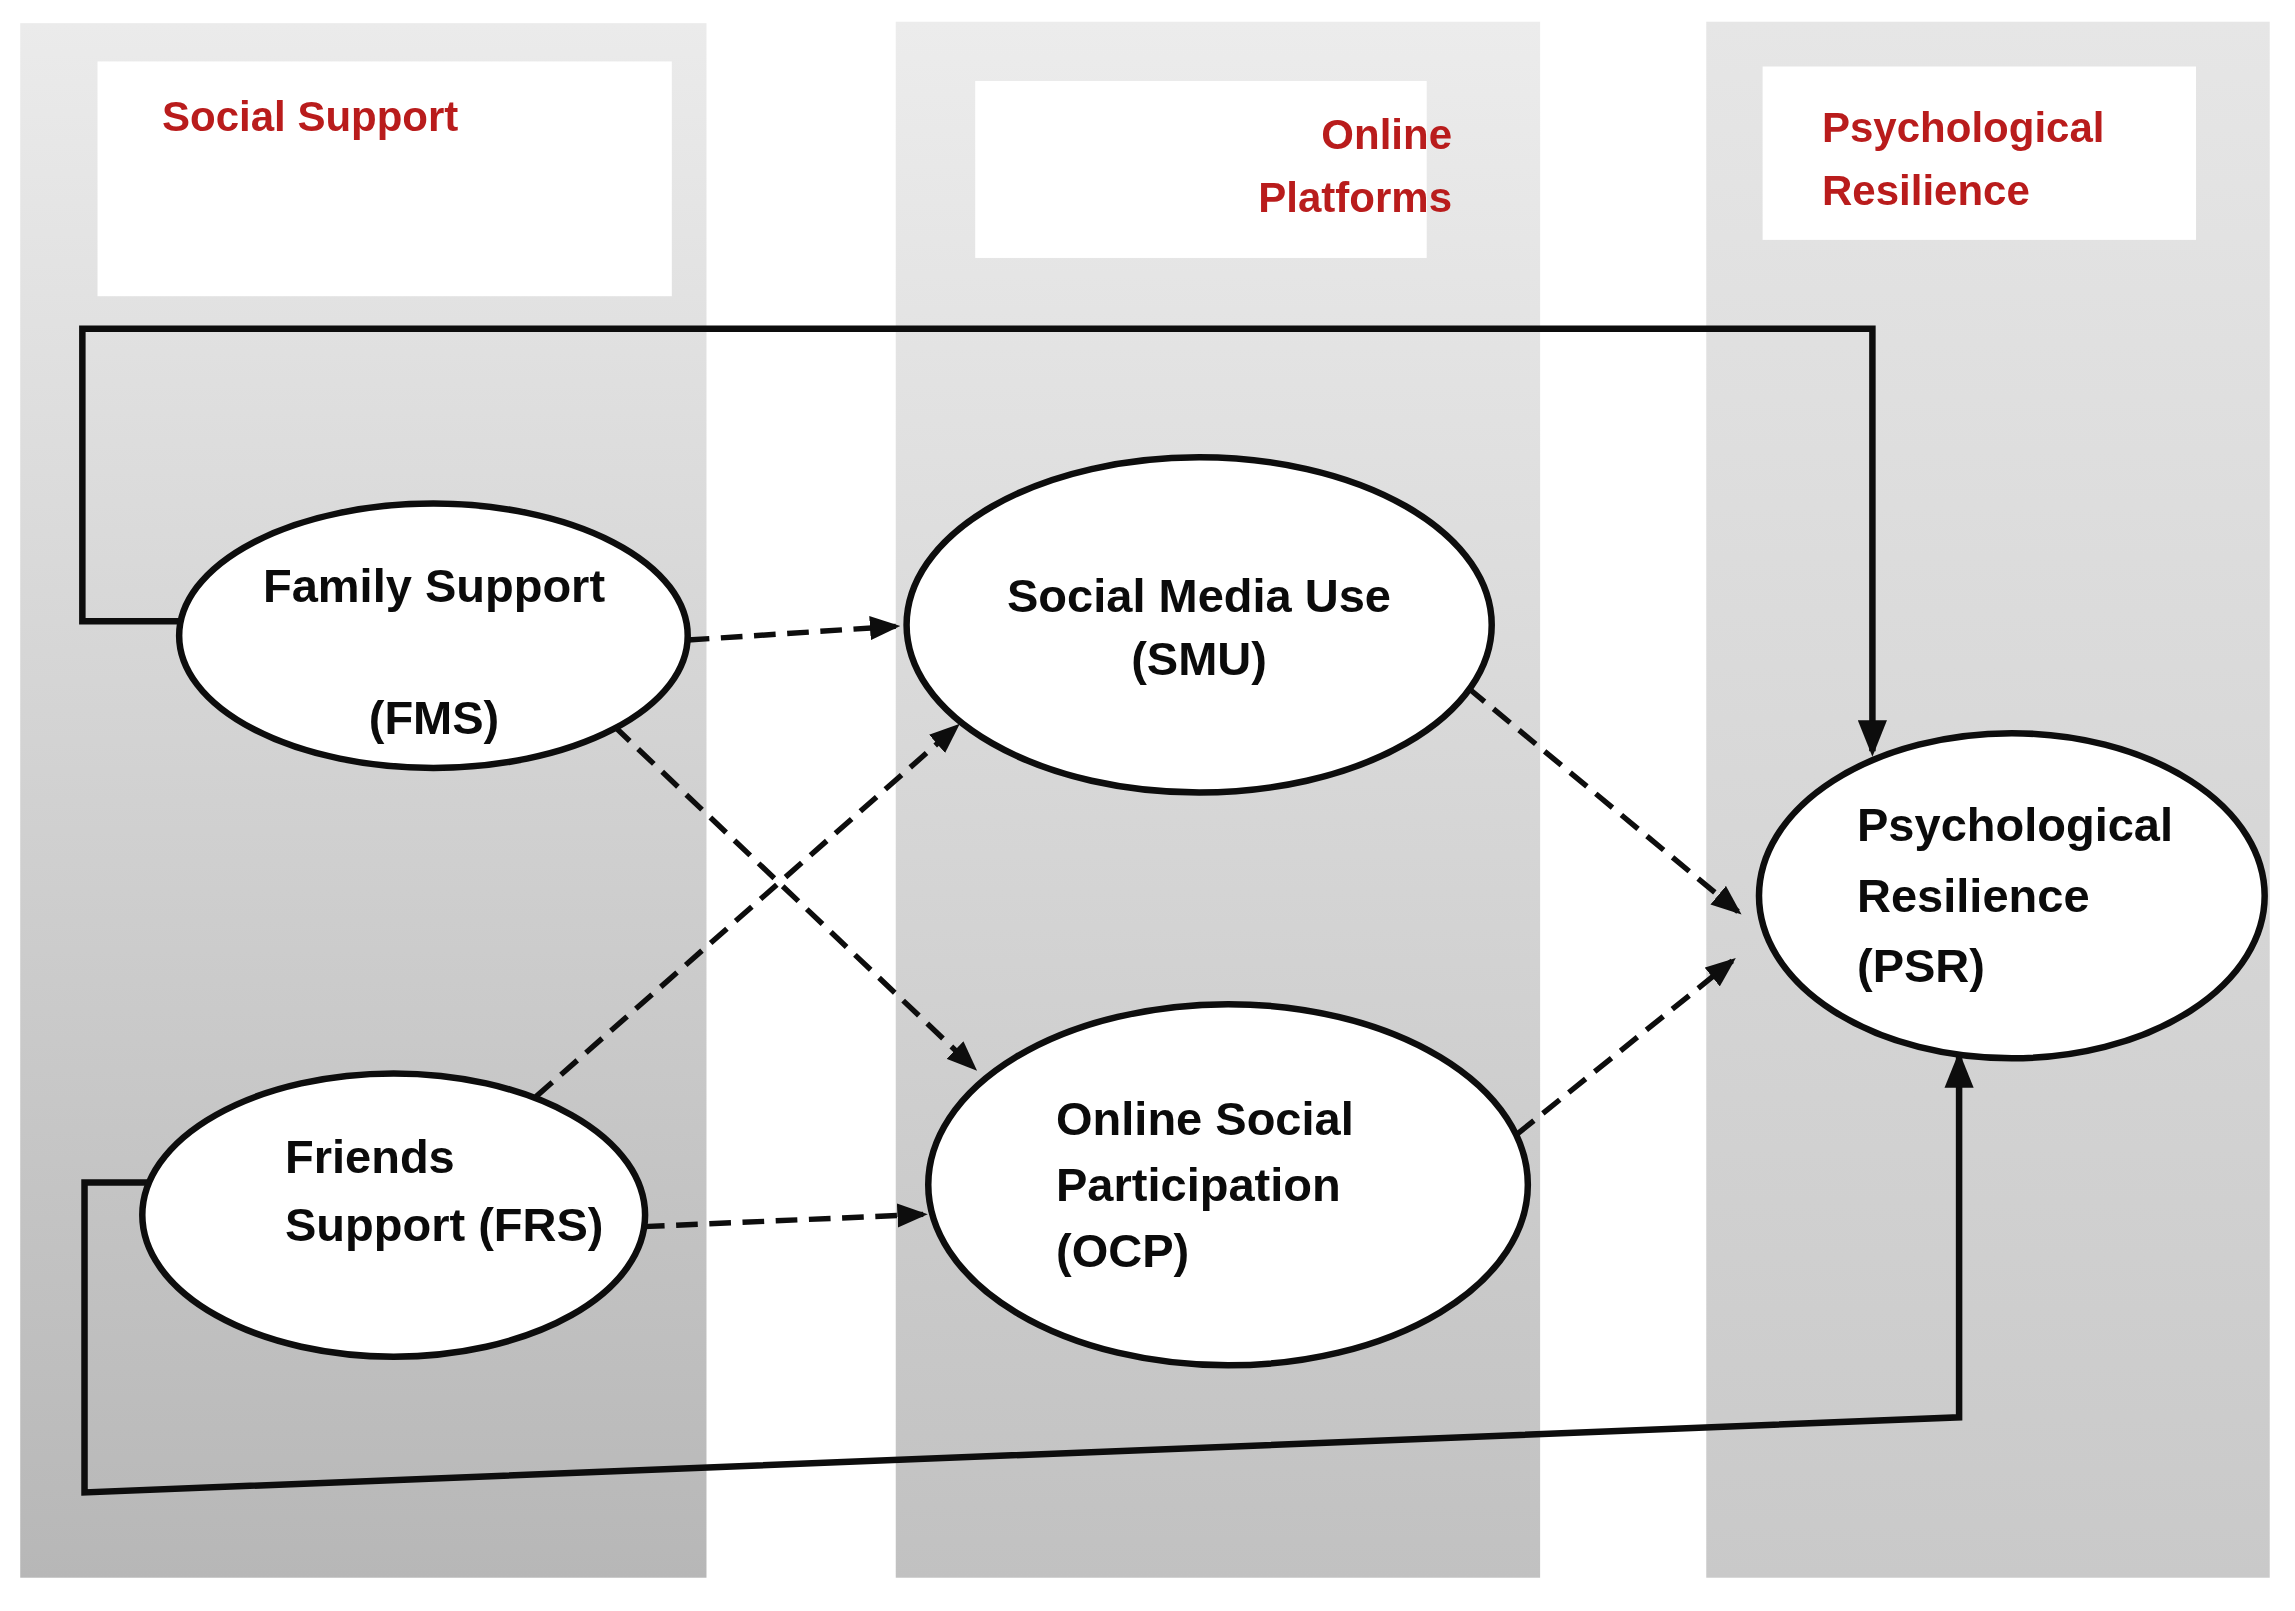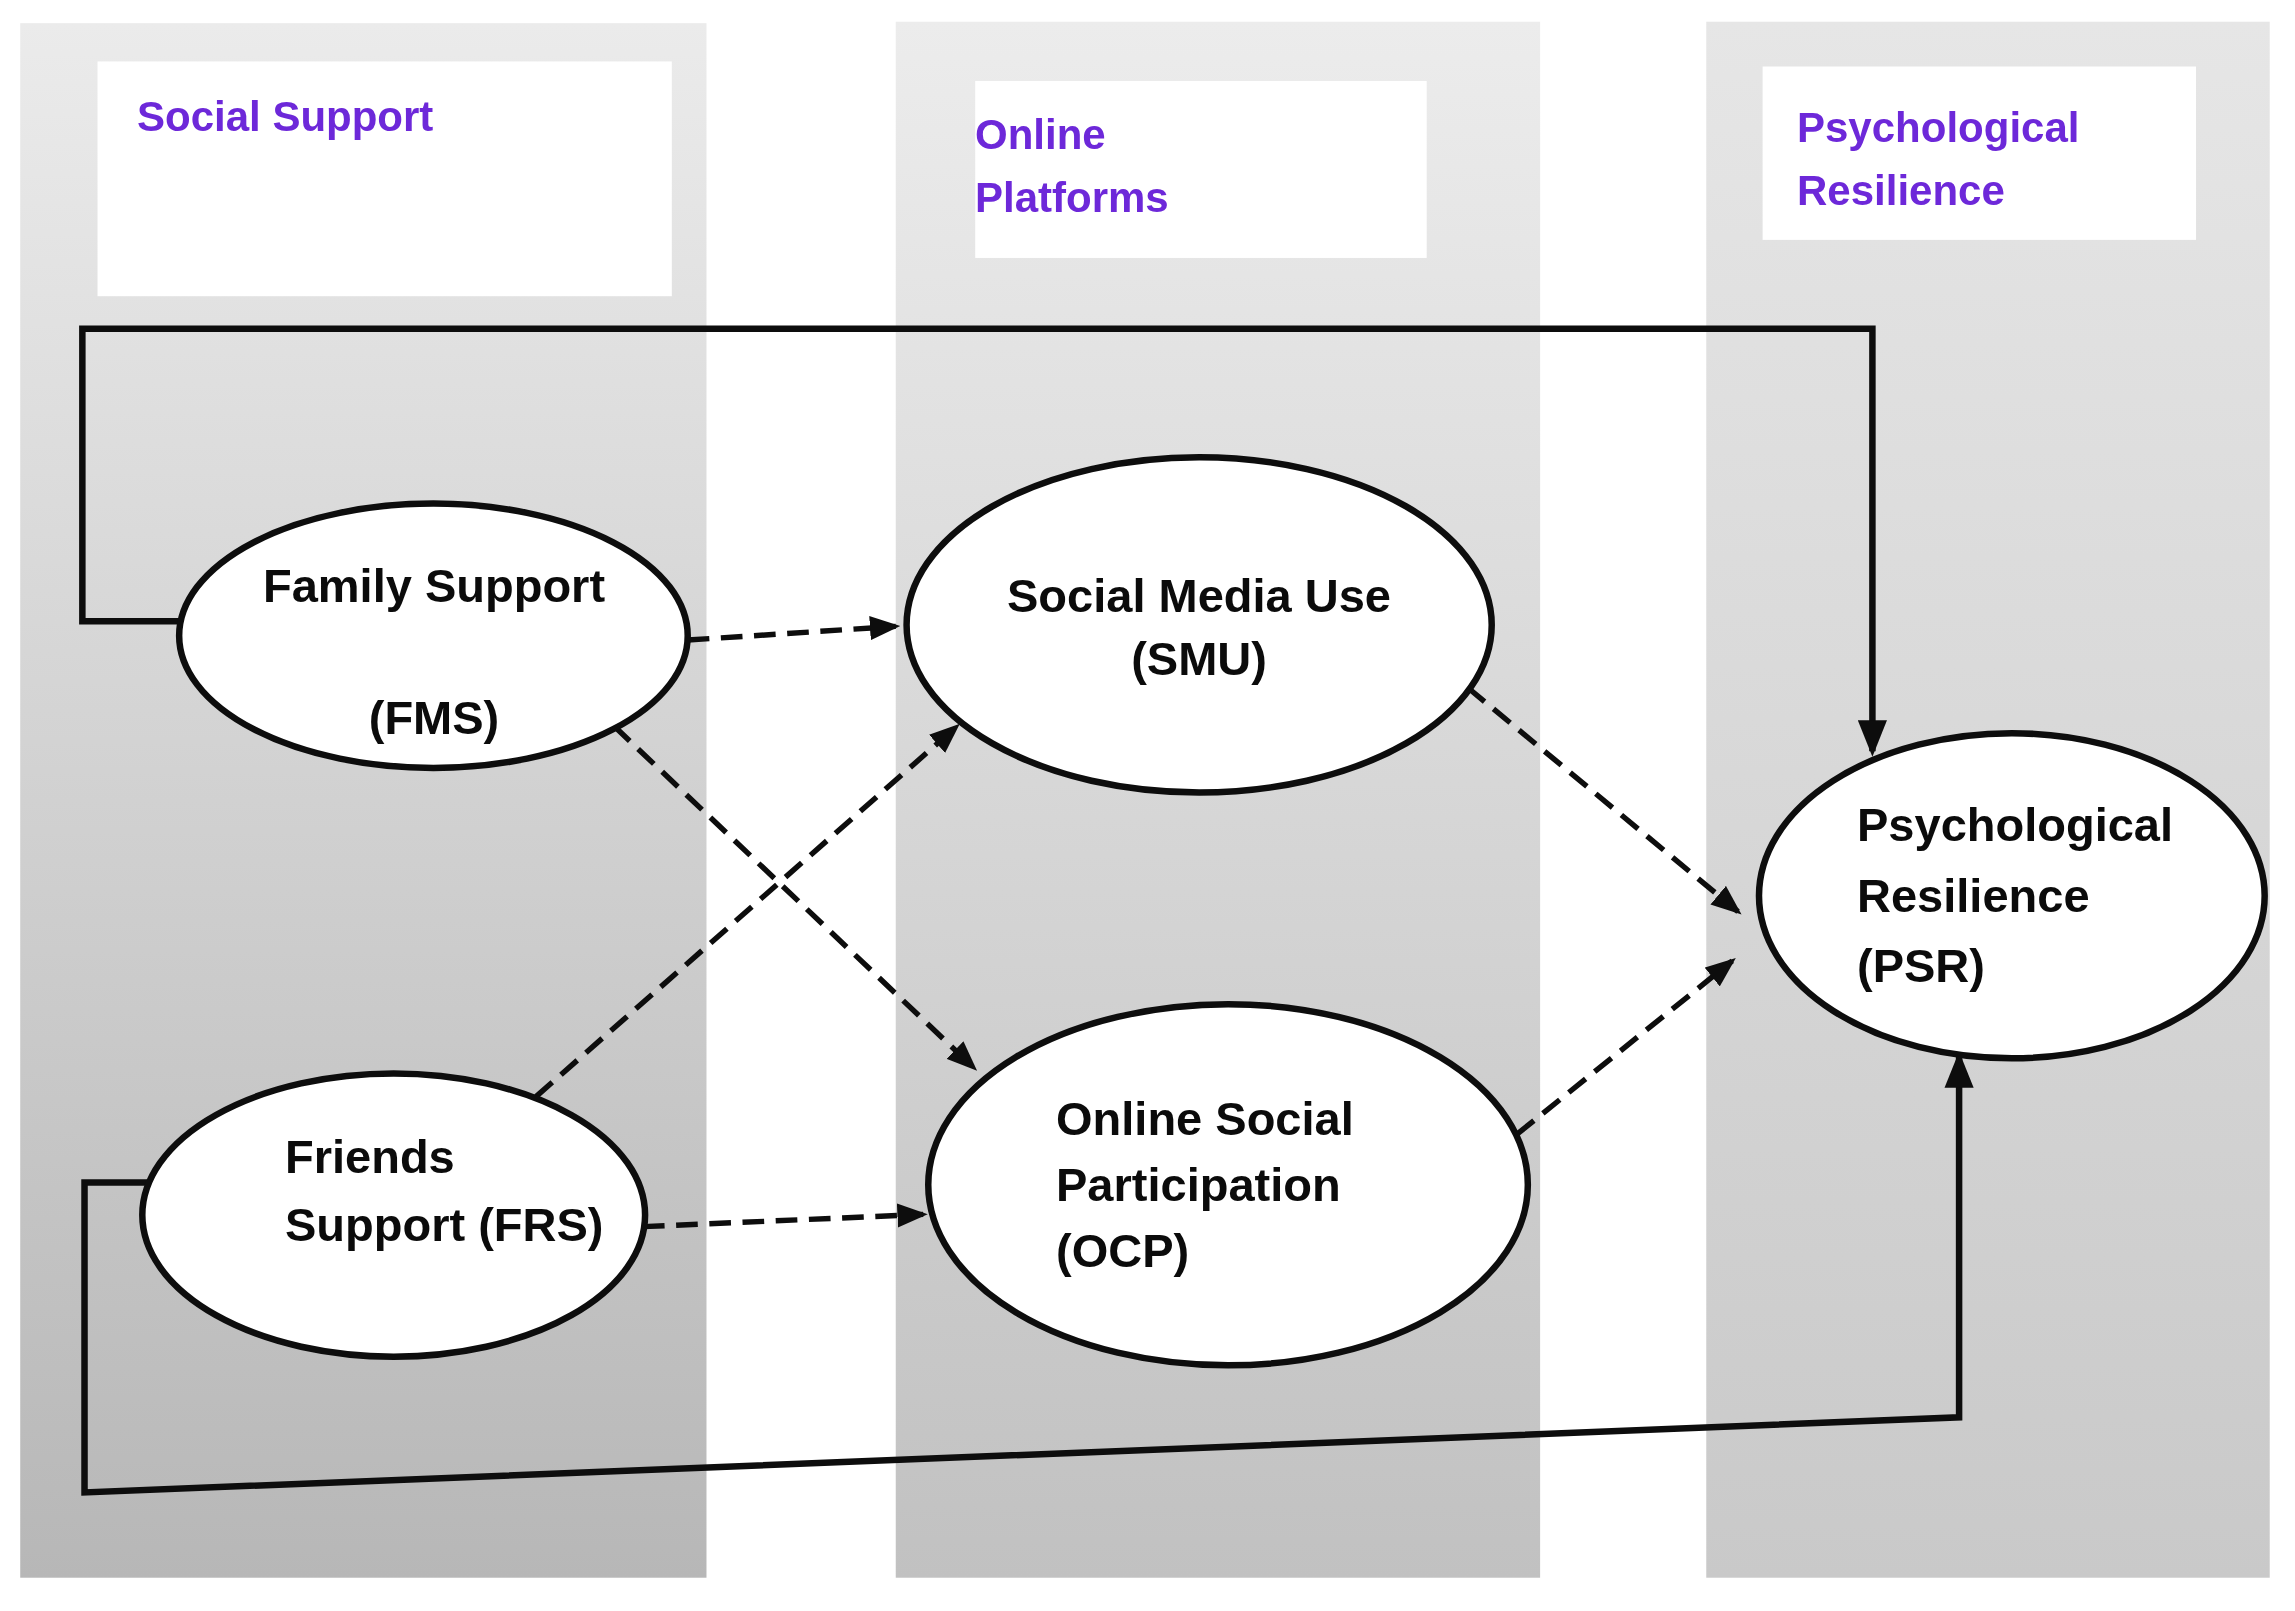--- a/index.html
+++ b/index.html
@@ -16,23 +16,24 @@
     white-space:pre-line;
     font-weight:700;
     color:#0b0b0b;
     font-size:47px;
     line-height:1.4;
   }
   .ttl{
     position:absolute;
     white-space:pre-line;
     font-weight:700;
-    color:#6d28d9;
+    color:#b91c1c;
     font-size:42px;
     line-height:1.5;
+    margin-left:25px;
   }
   .center-xy{transform:translate(-50%,-50%);text-align:center;}
   .center-y{transform:translateY(-50%);text-align:left;}
 </style>
 </head>
 <body>
 
 <div class="stage">
 
   <svg viewBox="0 0 3177 2230">
@@ -73,21 +74,21 @@
     <path d="M 2100 1570 L 2398 1330" fill="none" stroke="#0d0d0d" stroke-width="7.5" stroke-dasharray="30 16" marker-end="url(#ah)"></path>
 
     <ellipse cx="600" cy="880" rx="352" ry="183" fill="#ffffff" stroke="#0d0d0d" stroke-width="9"></ellipse>
     <ellipse cx="545" cy="1682" rx="348" ry="196" fill="#ffffff" stroke="#0d0d0d" stroke-width="9"></ellipse>
     <ellipse cx="1660" cy="865" rx="405" ry="232" fill="#ffffff" stroke="#0d0d0d" stroke-width="9"></ellipse>
     <ellipse cx="1700" cy="1640" rx="415" ry="250" fill="#ffffff" stroke="#0d0d0d" stroke-width="9"></ellipse>
     <ellipse cx="2785" cy="1240" rx="350" ry="225" fill="#ffffff" stroke="#0d0d0d" stroke-width="9"></ellipse>
   </svg>
 
   <div class="ttl" style="left:137px;top:85px;">Social Support</div>
-  <div class="ttl" style="left:975px;top:103px;width:452px;text-align:left;">Online
+  <div class="ttl" style="left:975px;top:103px;width:452px;text-align:right;">Online
 Platforms</div>
   <div class="ttl" style="left:1797px;top:96px;">Psychological
 Resilience</div>
 
   <div class="lbl center-xy" style="left:434px;top:652px;">Family Support
 
 (FMS)</div>
   <div class="lbl center-y" style="left:285px;top:1191px;line-height:1.45;">Friends
 Support (FRS)</div>
   <div class="lbl center-xy" style="left:1199px;top:627px;line-height:1.35;">Social Media Use

